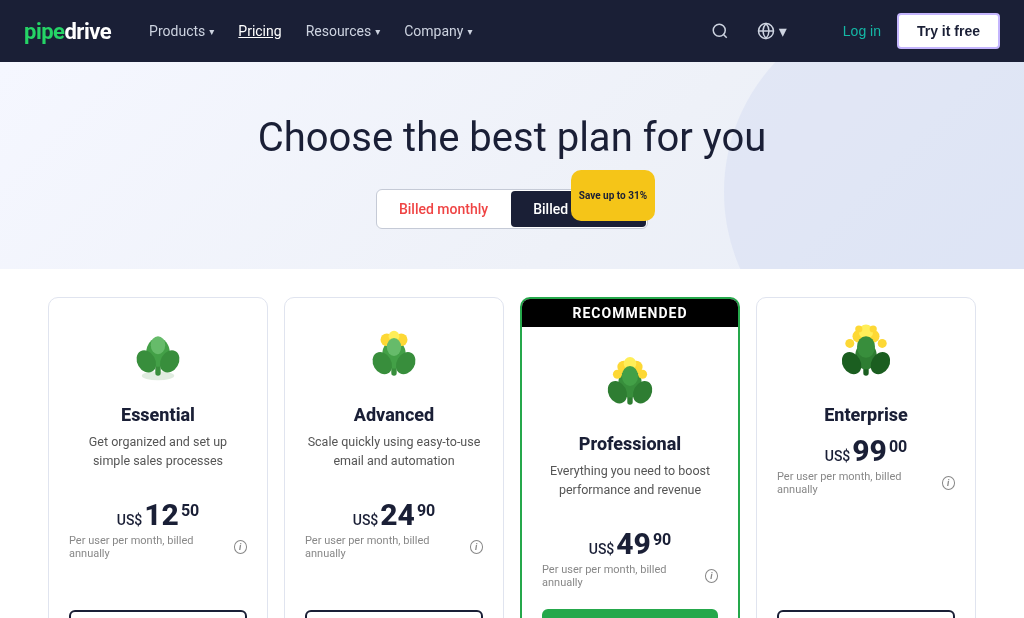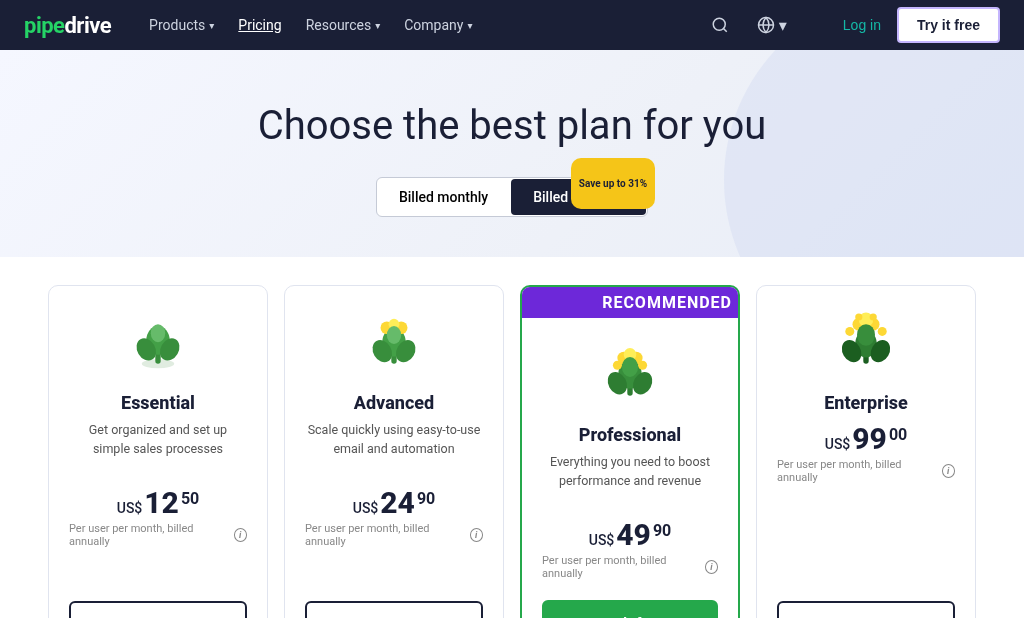--- a/index.html
+++ b/index.html
@@ -1,21 +1,21 @@
 <!DOCTYPE html>
 <html><head>
   <meta charset="utf-8">
   <style>
     * { box-sizing: border-box; margin: 0; padding: 0; }
     body { font-family: -apple-system, BlinkMacSystemFont, 'Segoe UI', Roboto, sans-serif; background: #fff; }
 
     
     nav {
       background: #1a1f36;
-      height: 50px;
+      height: 62px;
       display: flex;
       align-items: center;
       padding: 0 24px;
       justify-content: space-between;
     }
     .nav-left { display: flex; align-items: center; gap: 28px; }
     .logo { color: #fff; font-size: 22px; font-weight: 700; letter-spacing: -0.5px; }
     .logo span { color: #25d366; }
     .nav-links { display: flex; align-items: center; gap: 4px; }
     .nav-link {
@@ -93,21 +93,21 @@
       border-radius: 6px;
       overflow: visible;
       background: #fff;
       position: relative;
     }
     .billing-option {
       padding: 10px 22px;
       font-size: 14px;
       font-weight: 500;
       cursor: pointer;
-      color: #000000;
+      color: #ef4444;
       border-radius: 10px;
       transition: all 0.2s;
     }
     .billing-option.active {
       background: #1a1f36;
       color: #fff;
       border-radius: 4px;
       margin: 1px;
     }
     .save-badge {
@@ -141,26 +141,26 @@
       display: flex;
       flex-direction: column;
       align-items: center;
       overflow: hidden;
       background: #fff;
     }
     .card.recommended {
       border: 2px solid #25a84b;
     }
     .recommended-badge {
-      background: #6d28d9;
+      background: #000000;
       color: #fff;
-      font-size: 16px;
+      font-size: 14px;
       font-weight: 700;
       letter-spacing: 1px;
-      text-align: right;
+      text-align: center;
       padding: 6px;
       width: 100%;
       text-transform: uppercase;
     }
     .card-inner {
       padding: 22px 20px 20px;
       display: flex;
       flex-direction: column;
       align-items: center;
       width: 100%;

